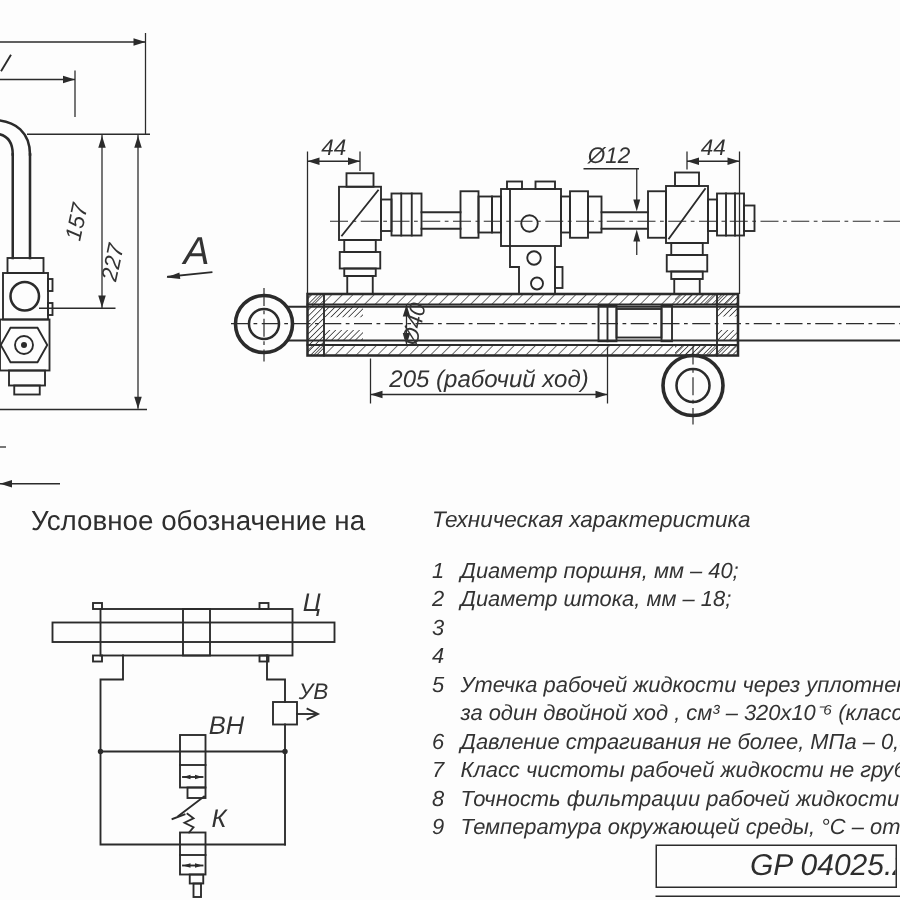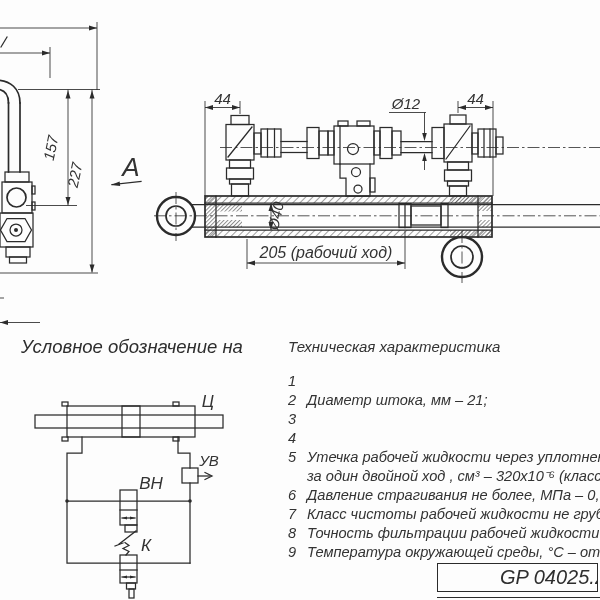--- a/index.html
+++ b/index.html
@@ -10,21 +10,21 @@
   .s{stroke:#2b2b2b;fill:none;stroke-width:1.25;stroke-linecap:square}
   .s2{stroke:#2b2b2b;fill:none;stroke-width:1.7;stroke-linecap:square}
   .s3{stroke:#2b2b2b;fill:none;stroke-width:2.4}
   .t{stroke:#2b2b2b;fill:none;stroke-width:0.85;stroke-linecap:butt}
   .cl{stroke:#2b2b2b;fill:none;stroke-width:0.8;stroke-dasharray:12 3 2.5 3}
   .f{fill:#2b2b2b;stroke:none}
   text{font-family:"Liberation Sans",sans-serif;font-style:italic;fill:#333}
   .ts{font-size:15px}.tm{font-size:16px}.tl{font-size:26px}.tsch{font-size:17px}.tsch2{font-size:15px}
   
   .heading{position:absolute;left:12px;top:337px;width:240px;text-align:center;
-           font-style:italic;font-size:18.5px;line-height:20px;color:#2e2e2e}
+           font-size:18.5px;line-height:20px;color:#2e2e2e}
   .specs{position:absolute;left:288px;top:338px;font-style:italic;white-space:nowrap;color:#333}
   .specs .title{font-size:15px;margin:0 0 17px 0}
   .spec-row{font-size:14.6px;line-height:19px;display:flex}
   .spec-num{width:19px;flex:none}
   .tblock{position:absolute;left:437px;top:563px;width:161px;height:29px;
           border:1.9px solid #2b2b2b;box-sizing:border-box;font-style:italic;font-size:20px;
           line-height:26px;padding-left:62px;white-space:nowrap;overflow:hidden;color:#2e2e2e}
   .tline{position:absolute;left:437px;top:597px;width:163px;border-top:1.8px solid #2b2b2b}
 </style>
 </head>
@@ -292,24 +292,25 @@
 </svg>
 
 <div class="heading">
   <div>Условное обозначение на</div>
 </div>
 
 <div class="specs">
   <div class="title">Техническая характеристика</div>
   <div class="spec-row">
       <span class="spec-num">1</span>
+      <span class="spec-text">Диаметр поршня, мм – 40;</span>
     </div>
   <div class="spec-row">
       <span class="spec-num">2</span>
-      <span class="spec-text">Диаметр штока, мм – 21;</span>
+      <span class="spec-text">Диаметр штока, мм – 18;</span>
     </div>
   <div class="spec-row">
       <span class="spec-num">3</span>
     </div>
   <div class="spec-row">
       <span class="spec-num">4</span>
     </div>
   <div class="spec-row">
       <span class="spec-num">5</span>
       <span class="spec-text">Утечка рабочей жидкости через уплотнение штока</span>

